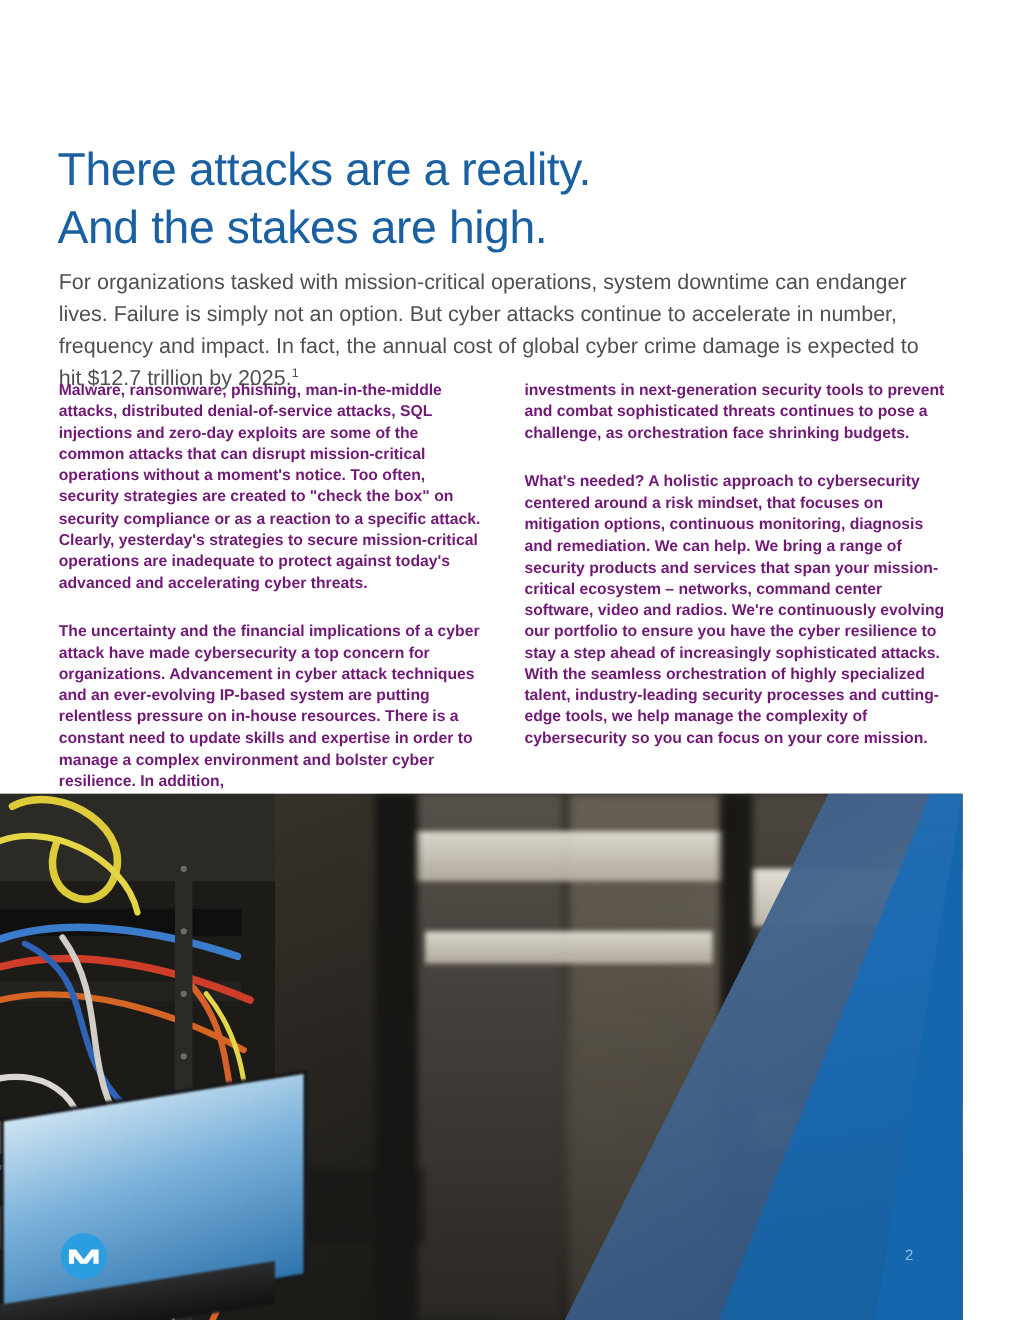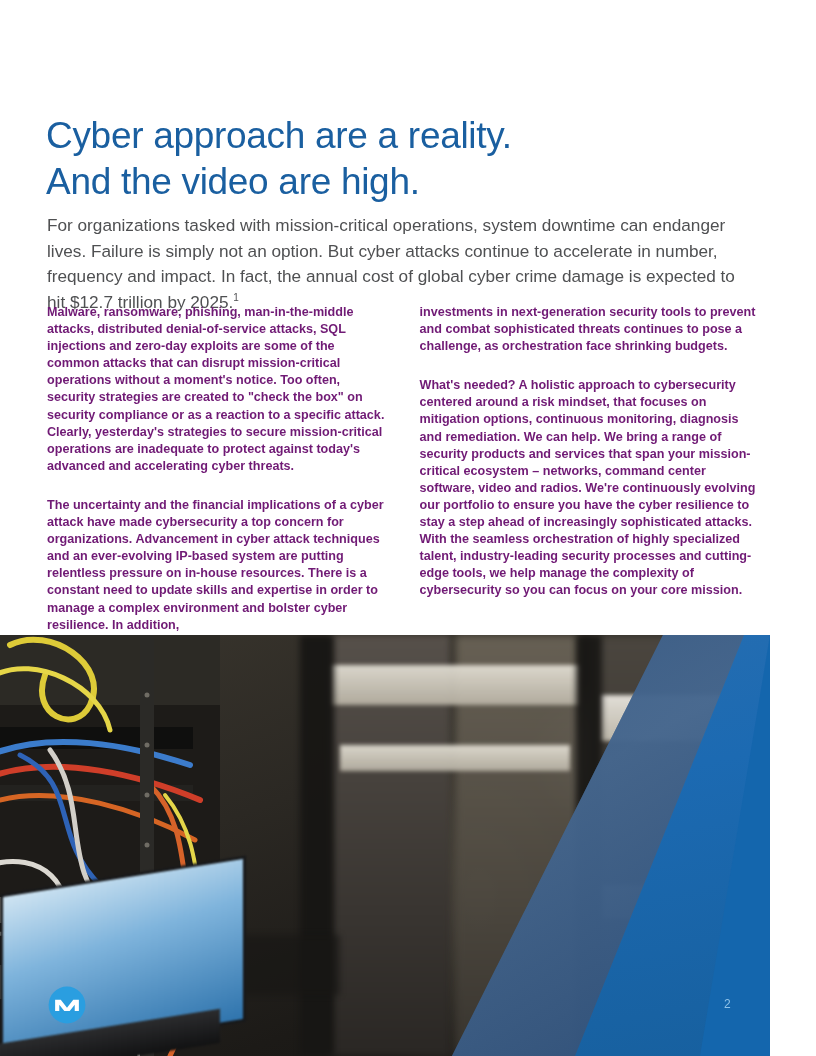--- a/index.html
+++ b/index.html
@@ -204,22 +204,22 @@
     width: 38px;
     height: 38px;
   }
 </style>
 </head>
 <body>
 
 <div class="page">
 
   <h1 class="headline">
-    <span class="hl-line">Cyber approach are a reality.</span>
-    <span class="hl-line">And the video are high.</span>
+    <span class="hl-line">There attacks are a reality.</span>
+    <span class="hl-line">And the stakes are high.</span>
   </h1>
 
   <p class="intro"><span>For organizations tasked with mission-critical operations, system downtime can endanger lives. Failure is simply not an option. But cyber attacks continue to accelerate in number, frequency and impact. In fact, the annual cost of global cyber crime damage is expected to hit $12.7 trillion by 2025.</span><sup>1</sup></p>
 
   <div class="columns">
     <div class="col">
       <p>Malware, ransomware, phishing, man-in-the-middle attacks, distributed denial-of-service attacks, SQL injections and zero-day exploits are some of the common attacks that can disrupt mission-critical operations without a moment's notice. Too often, security strategies are created to "check the box" on security compliance or as a reaction to a specific attack. Clearly, yesterday's strategies to secure mission-critical operations are inadequate to protect against today's advanced and accelerating cyber threats.</p>
       <p>The uncertainty and the financial implications of a cyber attack have made cybersecurity a top concern for organizations. Advancement in cyber attack techniques and an ever-evolving IP-based system are putting relentless pressure on in-house resources. There is a constant need to update skills and expertise in order to manage a complex environment and bolster cyber resilience. In addition,</p>
     </div>
     <div class="col">

